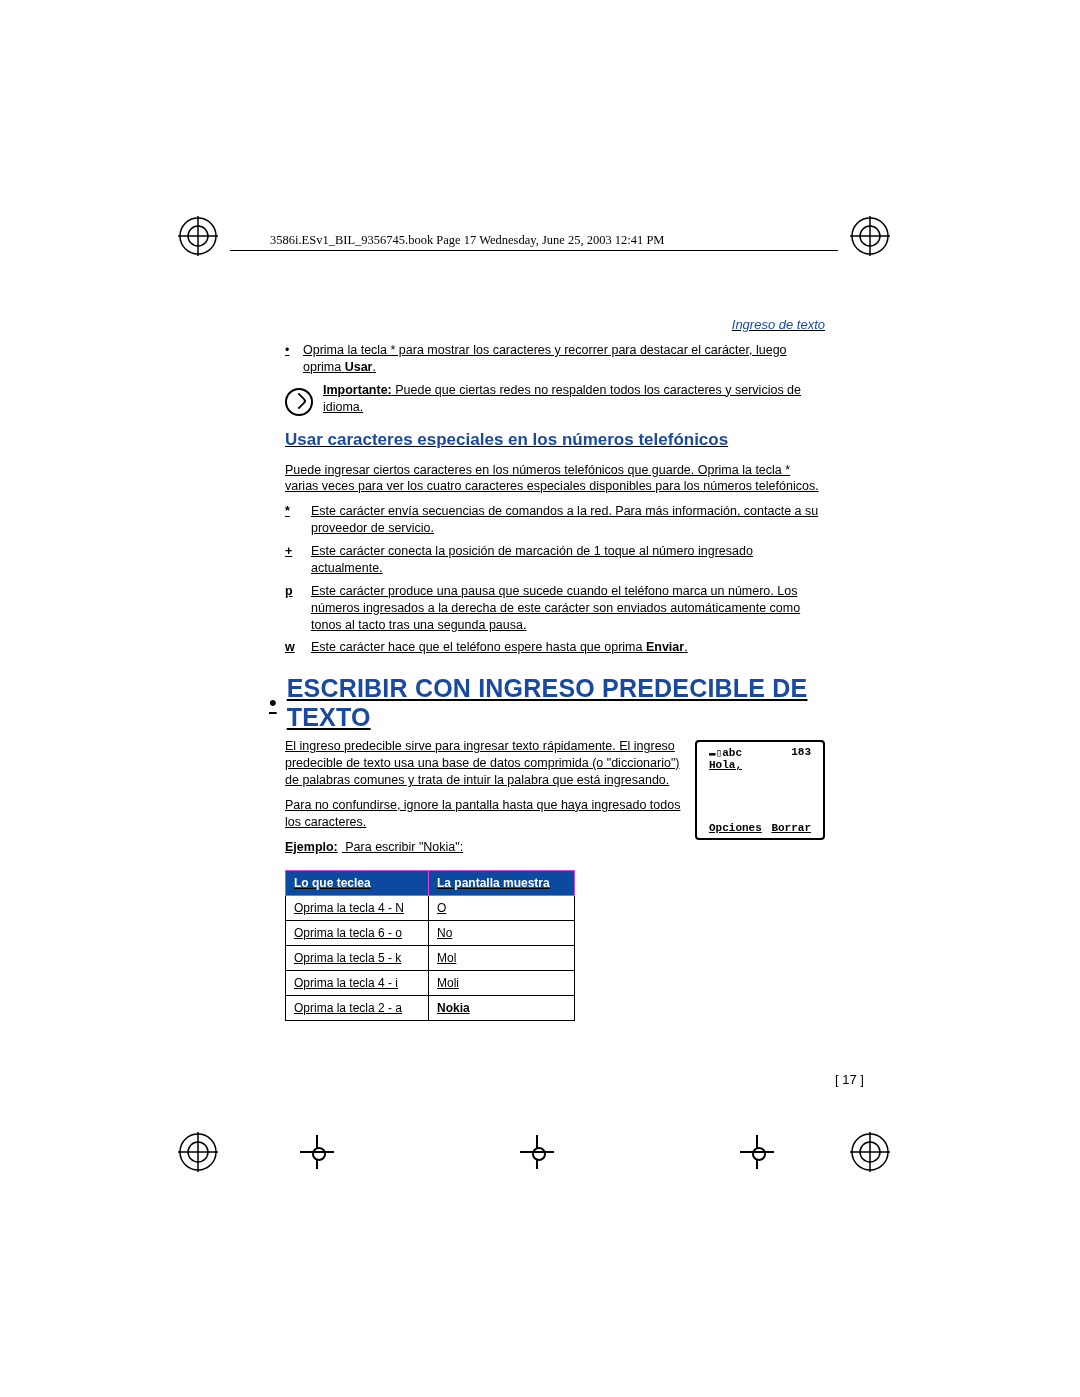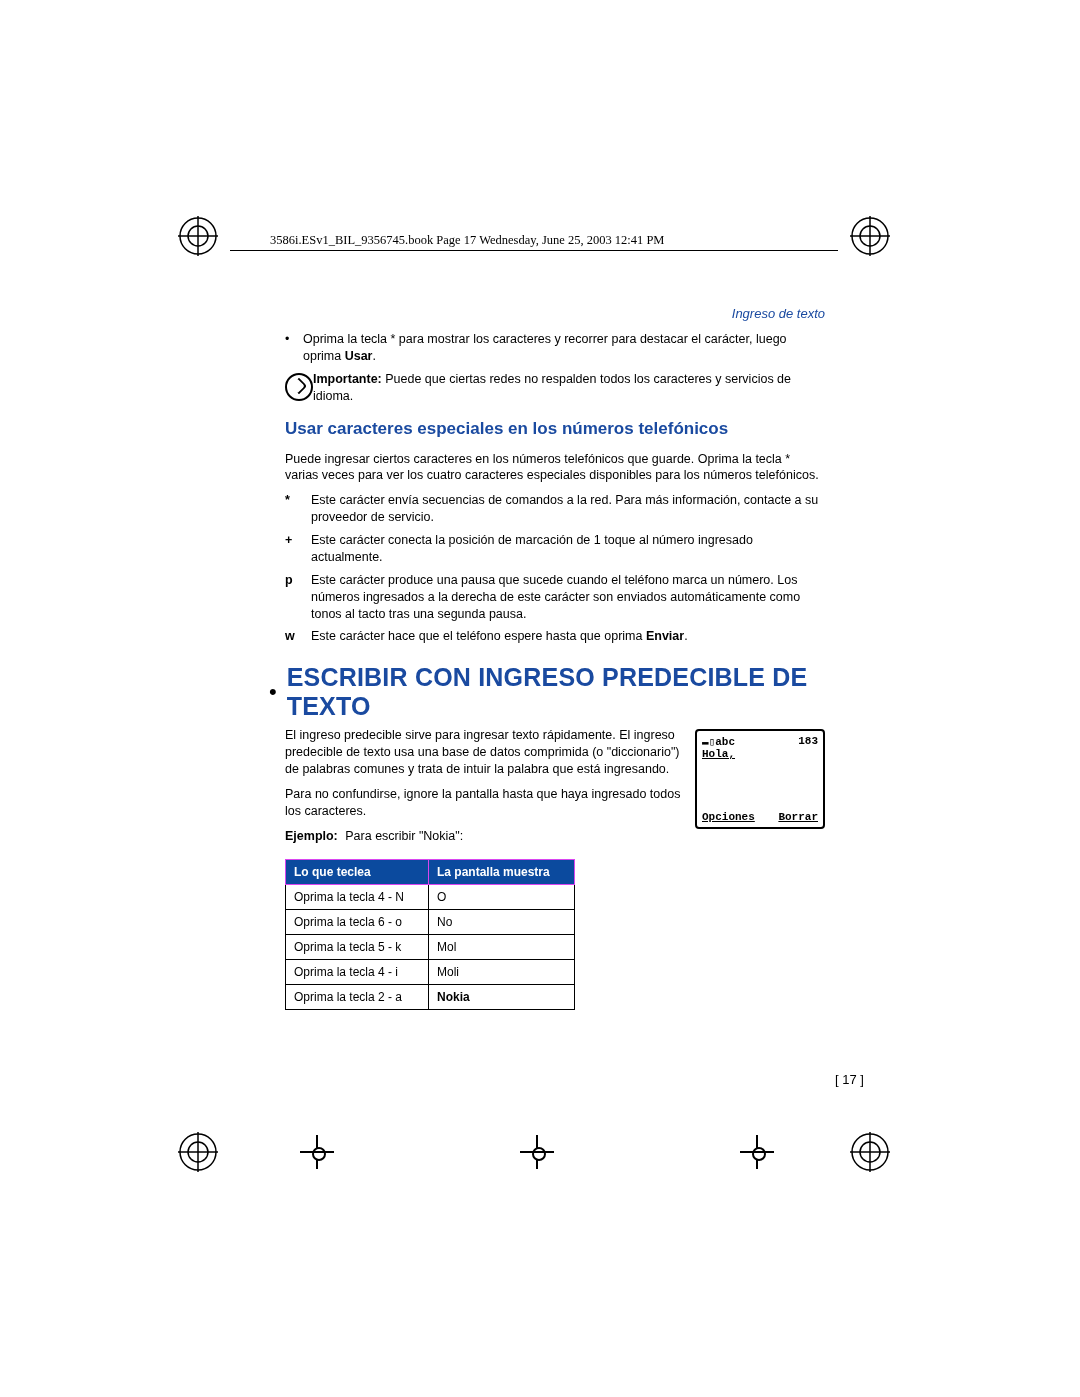--- a/index.html
+++ b/index.html
@@ -41,40 +41,42 @@
     font-size: 12.5px;
     font-family: "Times New Roman", serif;
   }
   .hr {
     position: absolute;
     left: 230px; top: 250px;
     width: 608px; border-top: 1px solid #000;
   }
   .content {
     position: absolute;
-    left: 285px; top: 306px;
+    left: 285px; top: 317px;
     width: 540px;
+    text-decoration: underline;
   }
   .running-head {
     text-align: right;
     color: #1a4aa0;
     font-style: italic;
     font-size: 13px;
     margin-bottom: 10px;
   }
   .bullet-row {
     display: flex; gap: 8px;
     font-size: 12.5px; line-height: 1.35;
     margin-bottom: 6px;
   }
   .bullet-row .b { width: 10px; flex: none; }
   .icon-row {
-    display: flex; 
+    display: flex; gap: 10px;
     font-size: 12.5px; line-height: 1.35;
     margin: 6px 0 14px 0;
+    align-items: flex-end;
   }
   .icon-cell {
     width: 28px; flex: none;
     display: flex; align-items: flex-start; justify-content: center;
     padding-top: 2px;
   }
   .important-icon {
     width: 24px; height: 24px;
     border: 2px solid #000; border-radius: 50%;
     position: relative;
@@ -116,21 +118,21 @@
   .wrap-block { position: relative; }
   .phone-fig {
     float: right;
     width: 130px;
     margin: 2px 0 6px 10px;
   }
   .phone-screen {
     border: 2px solid #000;
     border-radius: 4px;
     height: 88px;
-    padding: 4px 5px;
+    padding: 4px 12px;
     font-family: "Courier New", monospace;
     font-size: 11px;
     display: flex; flex-direction: column; justify-content: space-between;
     background: #fff;
   }
   .ps-top { display: flex; justify-content: space-between; font-weight: bold; }
   .ps-mid { font-weight: bold; text-decoration: underline; }
   .ps-bot { display: flex; justify-content: space-between; font-weight: bold; text-decoration: underline; }
   table.ex {
     border-collapse: collapse;

